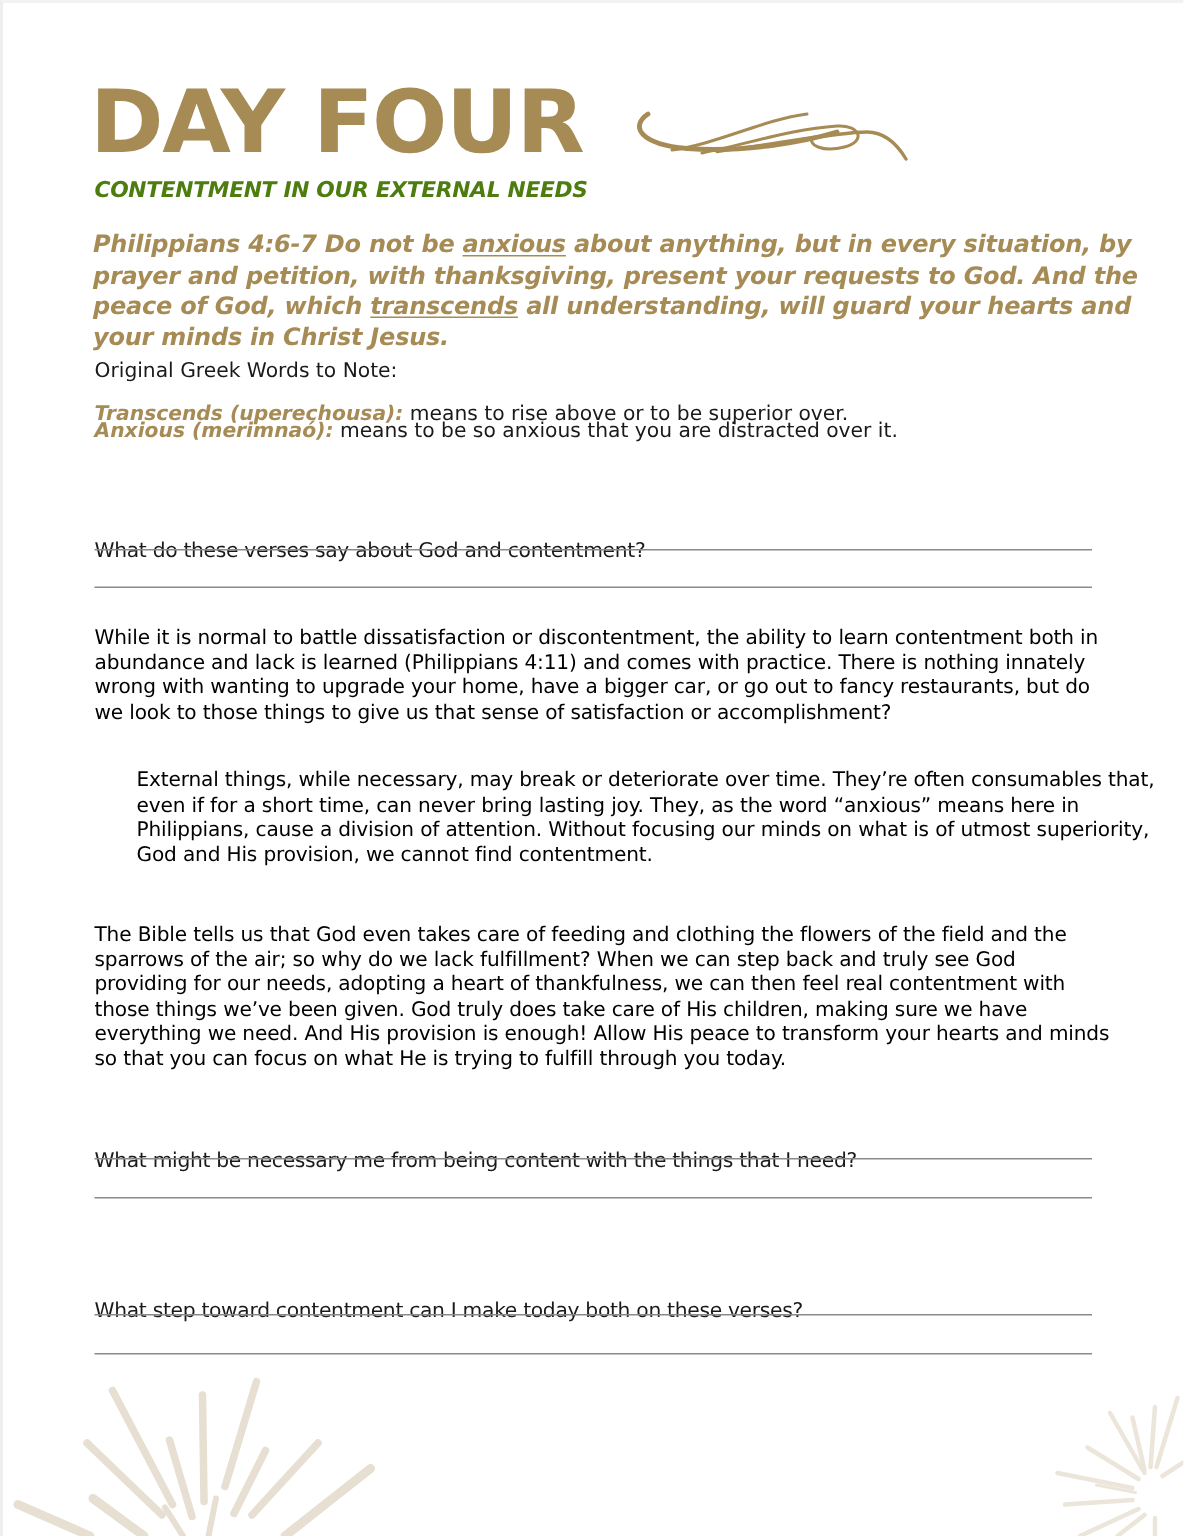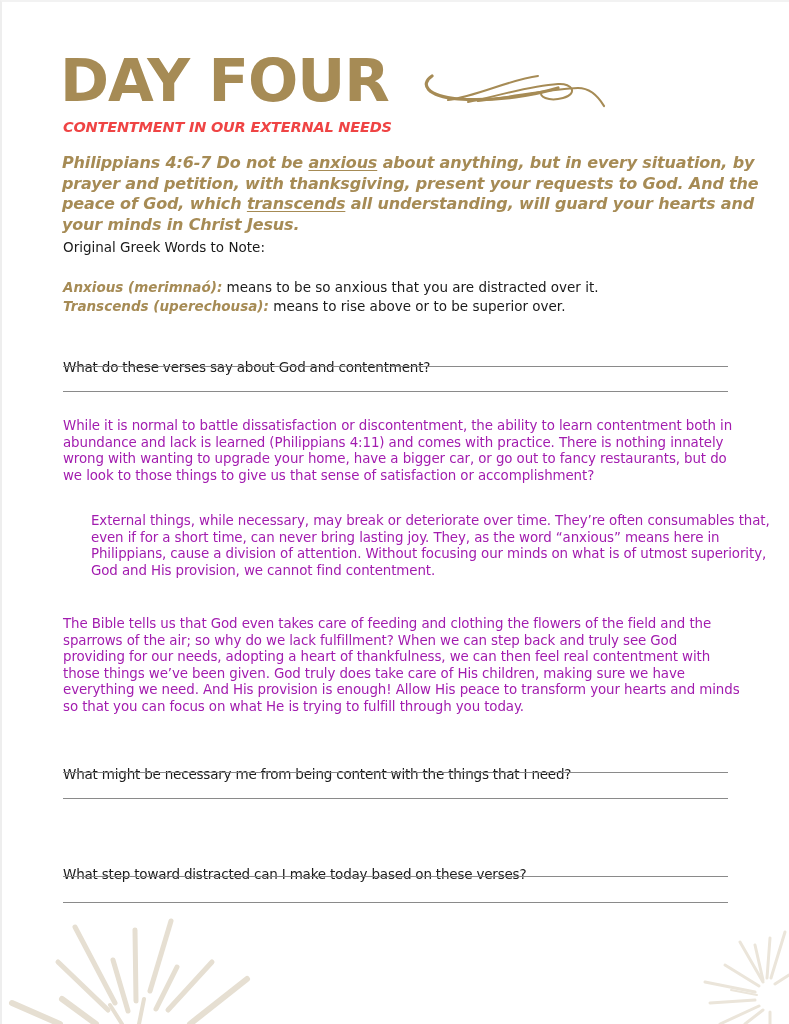--- a/index.html
+++ b/index.html
@@ -2,34 +2,34 @@
 <html><head>
 <meta charset="utf-8">
 <style>
   * { box-sizing: border-box; margin: 0; padding: 0; }
   html, body { width: 789px; height: 1024px; background: #ffffff; overflow: hidden; }
   body { position: relative; font-family: "DejaVu Sans", sans-serif; color: #1a1a1a; }
   .page-edge { position: absolute; left: 0; top: 0; width: 789px; height: 1024px; border-left: 2px solid #eeeeee; border-top: 2px solid #f2f2f2; pointer-events: none; }
 
   .title { position: absolute; left: 60px; top: 52px; font-family: "DejaVu Sans", sans-serif; font-weight: bold; font-size: 58px; letter-spacing: -1px; color: #a68b55; line-height: 1; transform: scaleX(1.02); transform-origin: left; }
   .flourish { position: absolute; left: 418px; top: 66px; width: 190px; height: 52px; }
-  .subtitle { position: absolute; left: 63px; top: 119px; font-weight: bold; font-style: italic; font-size: 14.5px; color: #ef4444; letter-spacing: -0.2px; }
+  .subtitle { position: absolute; left: 63px; top: 119px; font-weight: bold; font-style: italic; font-size: 14.5px; color: #4d7c0f; letter-spacing: -0.2px; }
 
   .verse { position: absolute; left: 62px; top: 153px; width: 700px; font-weight: bold; font-style: italic; font-size: 16px; line-height: 20.5px; color: #a68b55; letter-spacing: -0.15px; }
   .verse u { text-decoration: underline; text-underline-offset: 2px; }
 
   .greek-head { position: absolute; left: 63px; top: 239px; font-size: 13.5px; }
   .greek-row { position: absolute; left: 63px; font-size: 13.5px; white-space: nowrap; }
   .greek-row .term { color: #a68b55; font-weight: bold; font-style: italic; }
-  .g1 { top: 279px; } .g2 { top: 298px; }
+  .g1 { top: 279px; } .g2 { top: 268px; }
 
   .question { position: absolute; left: 63px; font-size: 13.5px; letter-spacing: -0.2px; margin-top: 34px; }
   .answer-line { position: absolute; left: 63px; width: 665px; height: 0; border-top: 1.3px solid #8a8a8a; }
 
-  .para { position: absolute; left: 63px; width: 680px; font-size: 13.4px; line-height: 16.5px; letter-spacing: -0.1px; color: #a21caf; }
+  .para { position: absolute; left: 63px; width: 680px; font-size: 13.4px; line-height: 16.5px; letter-spacing: -0.1px; color: #000000; }
   .p1 { top: 418px; } .p2 { top: 513px; margin-left: 28px; } .p3 { top: 616px; }
 
   .burst-left { position: absolute; left: 0; top: 915px; width: 270px; height: 109px; }
   .burst-right { position: absolute; left: 675px; top: 920px; width: 114px; height: 104px; }
 </style>
 </head>
 <body>
 
 <div class="page-edge"></div>
 
@@ -57,21 +57,21 @@
 <div class="answer-line" style="top:391px"></div>
 
 <div class="para p1">While it is normal to battle dissatisfaction or discontentment, the ability to learn contentment both in abundance and lack is learned (Philippians 4:11) and comes with practice. There is nothing innately wrong with wanting to upgrade your home, have a bigger car, or go out to fancy restaurants, but do we look to those things to give us that sense of satisfaction or accomplishment?</div>
 <div class="para p2">External things, while necessary, may break or deteriorate over time. They’re often consumables that, even if for a short time, can never bring lasting joy. They, as the word “anxious” means here in Philippians, cause a division of attention. Without focusing our minds on what is of utmost superiority, God and His provision, we cannot find contentment.</div>
 <div class="para p3">The Bible tells us that God even takes care of feeding and clothing the flowers of the field and the sparrows of the air; so why do we lack fulfillment? When we can step back and truly see God providing for our needs, adopting a heart of thankfulness, we can then feel real contentment with those things we’ve been given. God truly does take care of His children, making sure we have everything we need. And His provision is enough! Allow His peace to transform your hearts and minds so that you can focus on what He is trying to fulfill through you today.</div>
 
 <div class="question" style="top:732px">What might be necessary me from being content with the things that I need?</div>
 <div class="answer-line" style="top:772px"></div>
 <div class="answer-line" style="top:798px"></div>
 
-<div class="question" style="top:832px">What step toward distracted can I make today based on these verses?</div>
+<div class="question" style="top:832px">What step toward contentment can I make today both on these verses?</div>
 <div class="answer-line" style="top:876px"></div>
 <div class="answer-line" style="top:902px"></div>
 
 <svg class="burst-left" viewBox="0 0 270 109">
   <g stroke="#e6dfd2" stroke-linecap="round" fill="none">
     <line x1="12" y1="88" x2="60" y2="109" stroke-width="6"></line>
     <line x1="62" y1="84" x2="96" y2="109" stroke-width="6"></line>
     <line x1="58" y1="47" x2="108" y2="95" stroke-width="5"></line>
     <line x1="75" y1="12" x2="115" y2="88" stroke-width="5"></line>
     <line x1="113" y1="45" x2="128" y2="96" stroke-width="5"></line>

